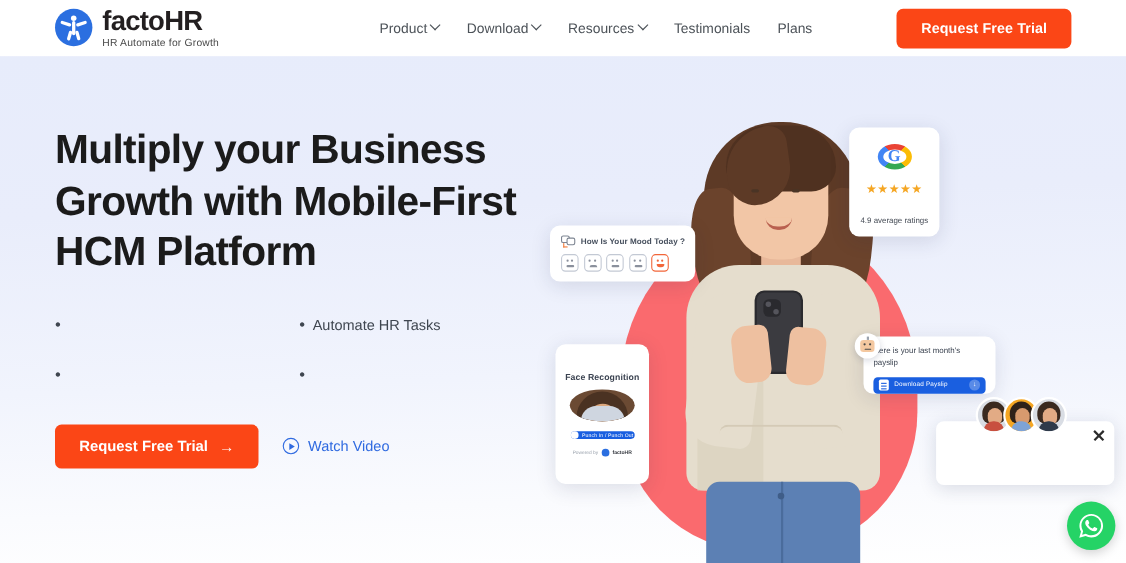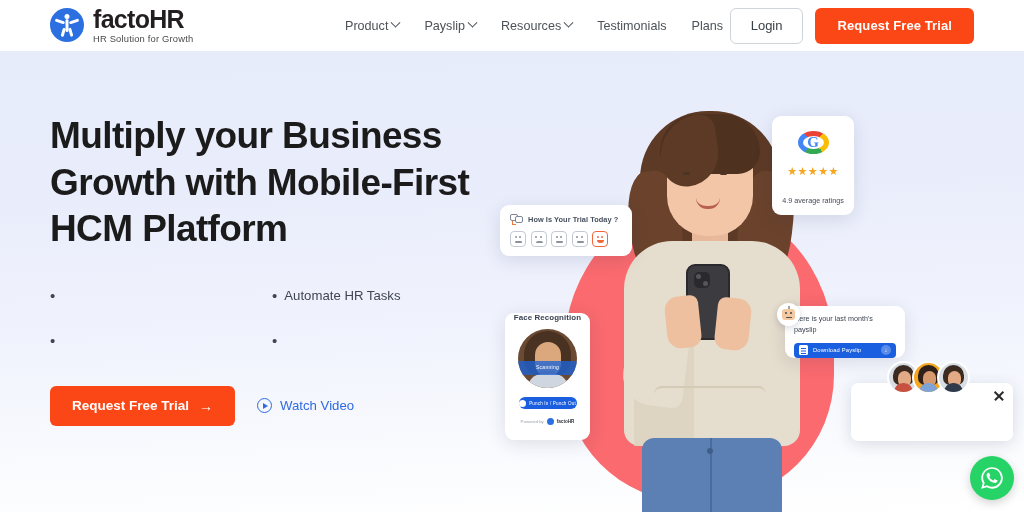--- a/index.html
+++ b/index.html
@@ -210,21 +210,21 @@
     display:flex; flex-direction:column; align-items:center; }
   .g-logo { width:31px; height:31px; border-radius:50%; position:relative; margin-top:5px;
     background:conic-gradient(from -45deg,#ea4335 0deg 90deg,#fbbc05 90deg 180deg,#34a853 180deg 270deg,#4285f4 270deg 360deg);
   }
   .g-logo::after { content:"G"; position:absolute; inset:5px; background:#fff; border-radius:50%;
     display:flex; align-items:center; justify-content:center; font-size:15px; font-weight:bold;
     color:#4285f4; font-family:"Liberation Serif", serif; }
   .stars { margin-top:11px; font-size:11px; color:#f5a623; letter-spacing:0.4px; }
   .rating-txt { margin-top:18px; font-size:7.2px; color:#454b55; white-space:nowrap; }
 
-  .face-card { left:15px; top:262px; width:85px; height:127px; padding:0 8px;
+  .face-card { left:15px; top:262px; width:85px; height:127px; padding:25px 8px;
     display:flex; flex-direction:column; align-items:center; }
   .fr-title { font-size:7.9px; font-weight:bold; color:#3a4250; letter-spacing:0.1px; }
   .fr-photo { margin-top:7px; width:59px; height:59px; border-radius:50%; overflow:hidden;
     position:relative; background:#6b4a33; }
   .fr-photo .fr-hair { position:absolute; left:6px; top:2px; width:47px; height:45px;
     background:#4a3222; border-radius:26px 26px 18px 18px; }
   .fr-photo .fr-face { position:absolute; left:17px; top:13px; width:26px; height:34px;
     background:#dba77d; border-radius:13px 13px 12px 12px; }
   .fr-photo .fr-neck { position:absolute; left:23px; top:42px; width:14px; height:14px; background:#c9936b; }
   .fr-photo .fr-body { position:absolute; left:10px; bottom:0; width:40px; height:14px;
@@ -309,47 +309,46 @@
       <div class="brand-mark">
         <div class="head"></div>
           <div class="torso"></div>
         <div class="arm-l"></div>
           <div class="arm-r"></div>
         <div class="leg-l"></div>
           <div class="leg-r"></div>
       </div>
       <div class="brand-text">
         <div class="brand-name">factoHR</div>
-        <div class="brand-tag">HR Solution for Growth</div>
+        <div class="brand-tag">HR Automate for Growth</div>
       </div>
     </div>
 
     <div class="nav">
       <div class="nav-item">
         <span>Product</span>
         <span class="caret"></span>
       </div>
       <div class="nav-item">
-        <span>Payslip</span>
+        <span>Download</span>
         <span class="caret"></span>
       </div>
       <div class="nav-item">
         <span>Resources</span>
         <span class="caret"></span>
       </div>
       <div class="nav-item">
         <span>Testimonials</span>
       </div>
       <div class="nav-item">
         <span>Plans</span>
       </div>
     </div>
 
     <div class="hdr-actions">
-      <div class="btn-login">Login</div>
       <div class="btn-trial-hdr">Request Free Trial</div>
     </div>
   </div>
 
   <div class="hero">
 
     <div class="hero-left">
       <div class="headline">Multiply your Business Growth with Mobile-First HCM Platform</div>
 
       <div class="bullets">
@@ -410,21 +409,21 @@
         <div class="hand-r"></div>
       </div>
 
       <div class="card mood-card">
         <div class="mood-head">
           <span class="mood-chat-ic">
             <span class="b1"></span>
               <span class="tail"></span>
               <span class="b2"></span>
           </span>
-          <span class="mood-title">How Is Your Trial Today ?</span>
+          <span class="mood-title">How Is Your Mood Today ?</span>
         </div>
         <div class="faces">
           <span class="fc">
               <i class="e l"></i>
               <i class="e r"></i>
               <i class="m"></i>
             </span>
           <span class="fc sad">
               <i class="e l"></i>
               <i class="e r"></i>

